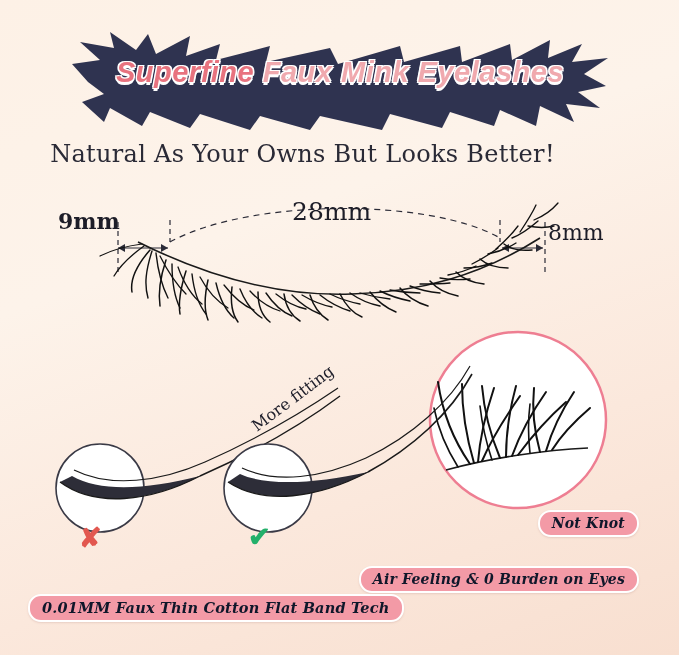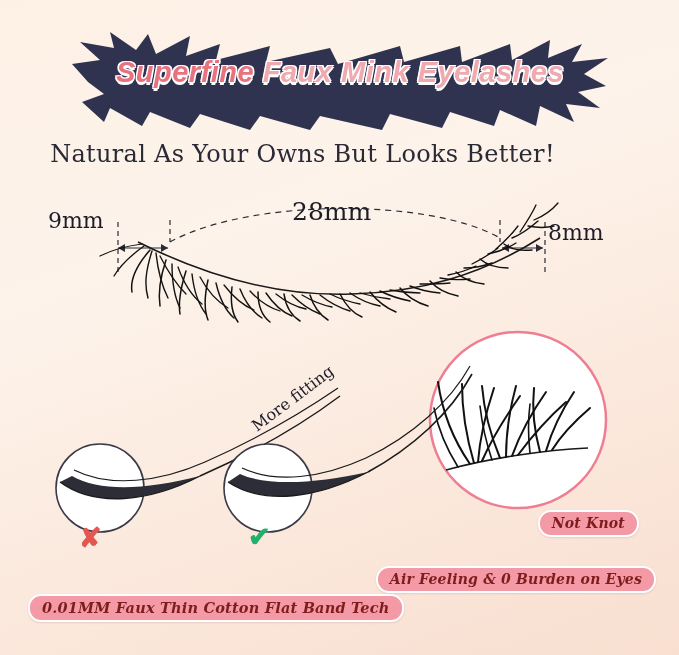--- a/index.html
+++ b/index.html
@@ -69,21 +69,21 @@
   }
 
   
   .meas {
     position: absolute;
     font-family: "DejaVu Serif", serif;
     font-size: 22px;
     color: #1d1d28;
     white-space: nowrap;
   }
-  #meas-left  { left: 48px;  top: 208px; }
+  #meas-left  { left: 58px;  top: 208px; font-weight: bold; }
   #meas-mid   { left: 292px; top: 197px; font-size: 25px; }
   #meas-right { left: 548px; top: 220px; }
 
   
   #lash-art {
     position: absolute;
     left: 0;
     top: 180px;
     width: 679px;
     height: 160px;
@@ -127,33 +127,33 @@
     color: #23b06a;
     line-height: 1;
   }
 
   
   .pill {
     position: absolute;
     background: #f39aa6;
     border: 2px solid #ffffff;
     border-radius: 13px;
-    color: #7f1d1d;
+    color: #0f172a;
     font-family: "DejaVu Serif", serif;
     font-weight: bold;
     font-style: italic;
     font-size: 14px;
     letter-spacing: 0.2px;
     padding: 3px 12px 4px 12px;
     white-space: nowrap;
     box-shadow: 0 1px 2px rgba(150,90,90,0.18);
   }
   #pill-notknot   { right: 40px; top: 510px; }
   #pill-soft      { right: 40px; top: 538px; }
-  #pill-air       { right: 23px; top: 566px; }
+  #pill-air       { right: 40px; top: 566px; }
   #pill-band      { left: 28px;  top: 594px; font-size: 14.5px; }
   #pill-natural   { left: 42px;  top: 624px; font-size: 14.5px; }
 </style>
 </head>
 <body>
 
 <div id="page">
 
   <div id="banner-wrap">
     <svg width="540" height="105" viewBox="0 0 540 105">

